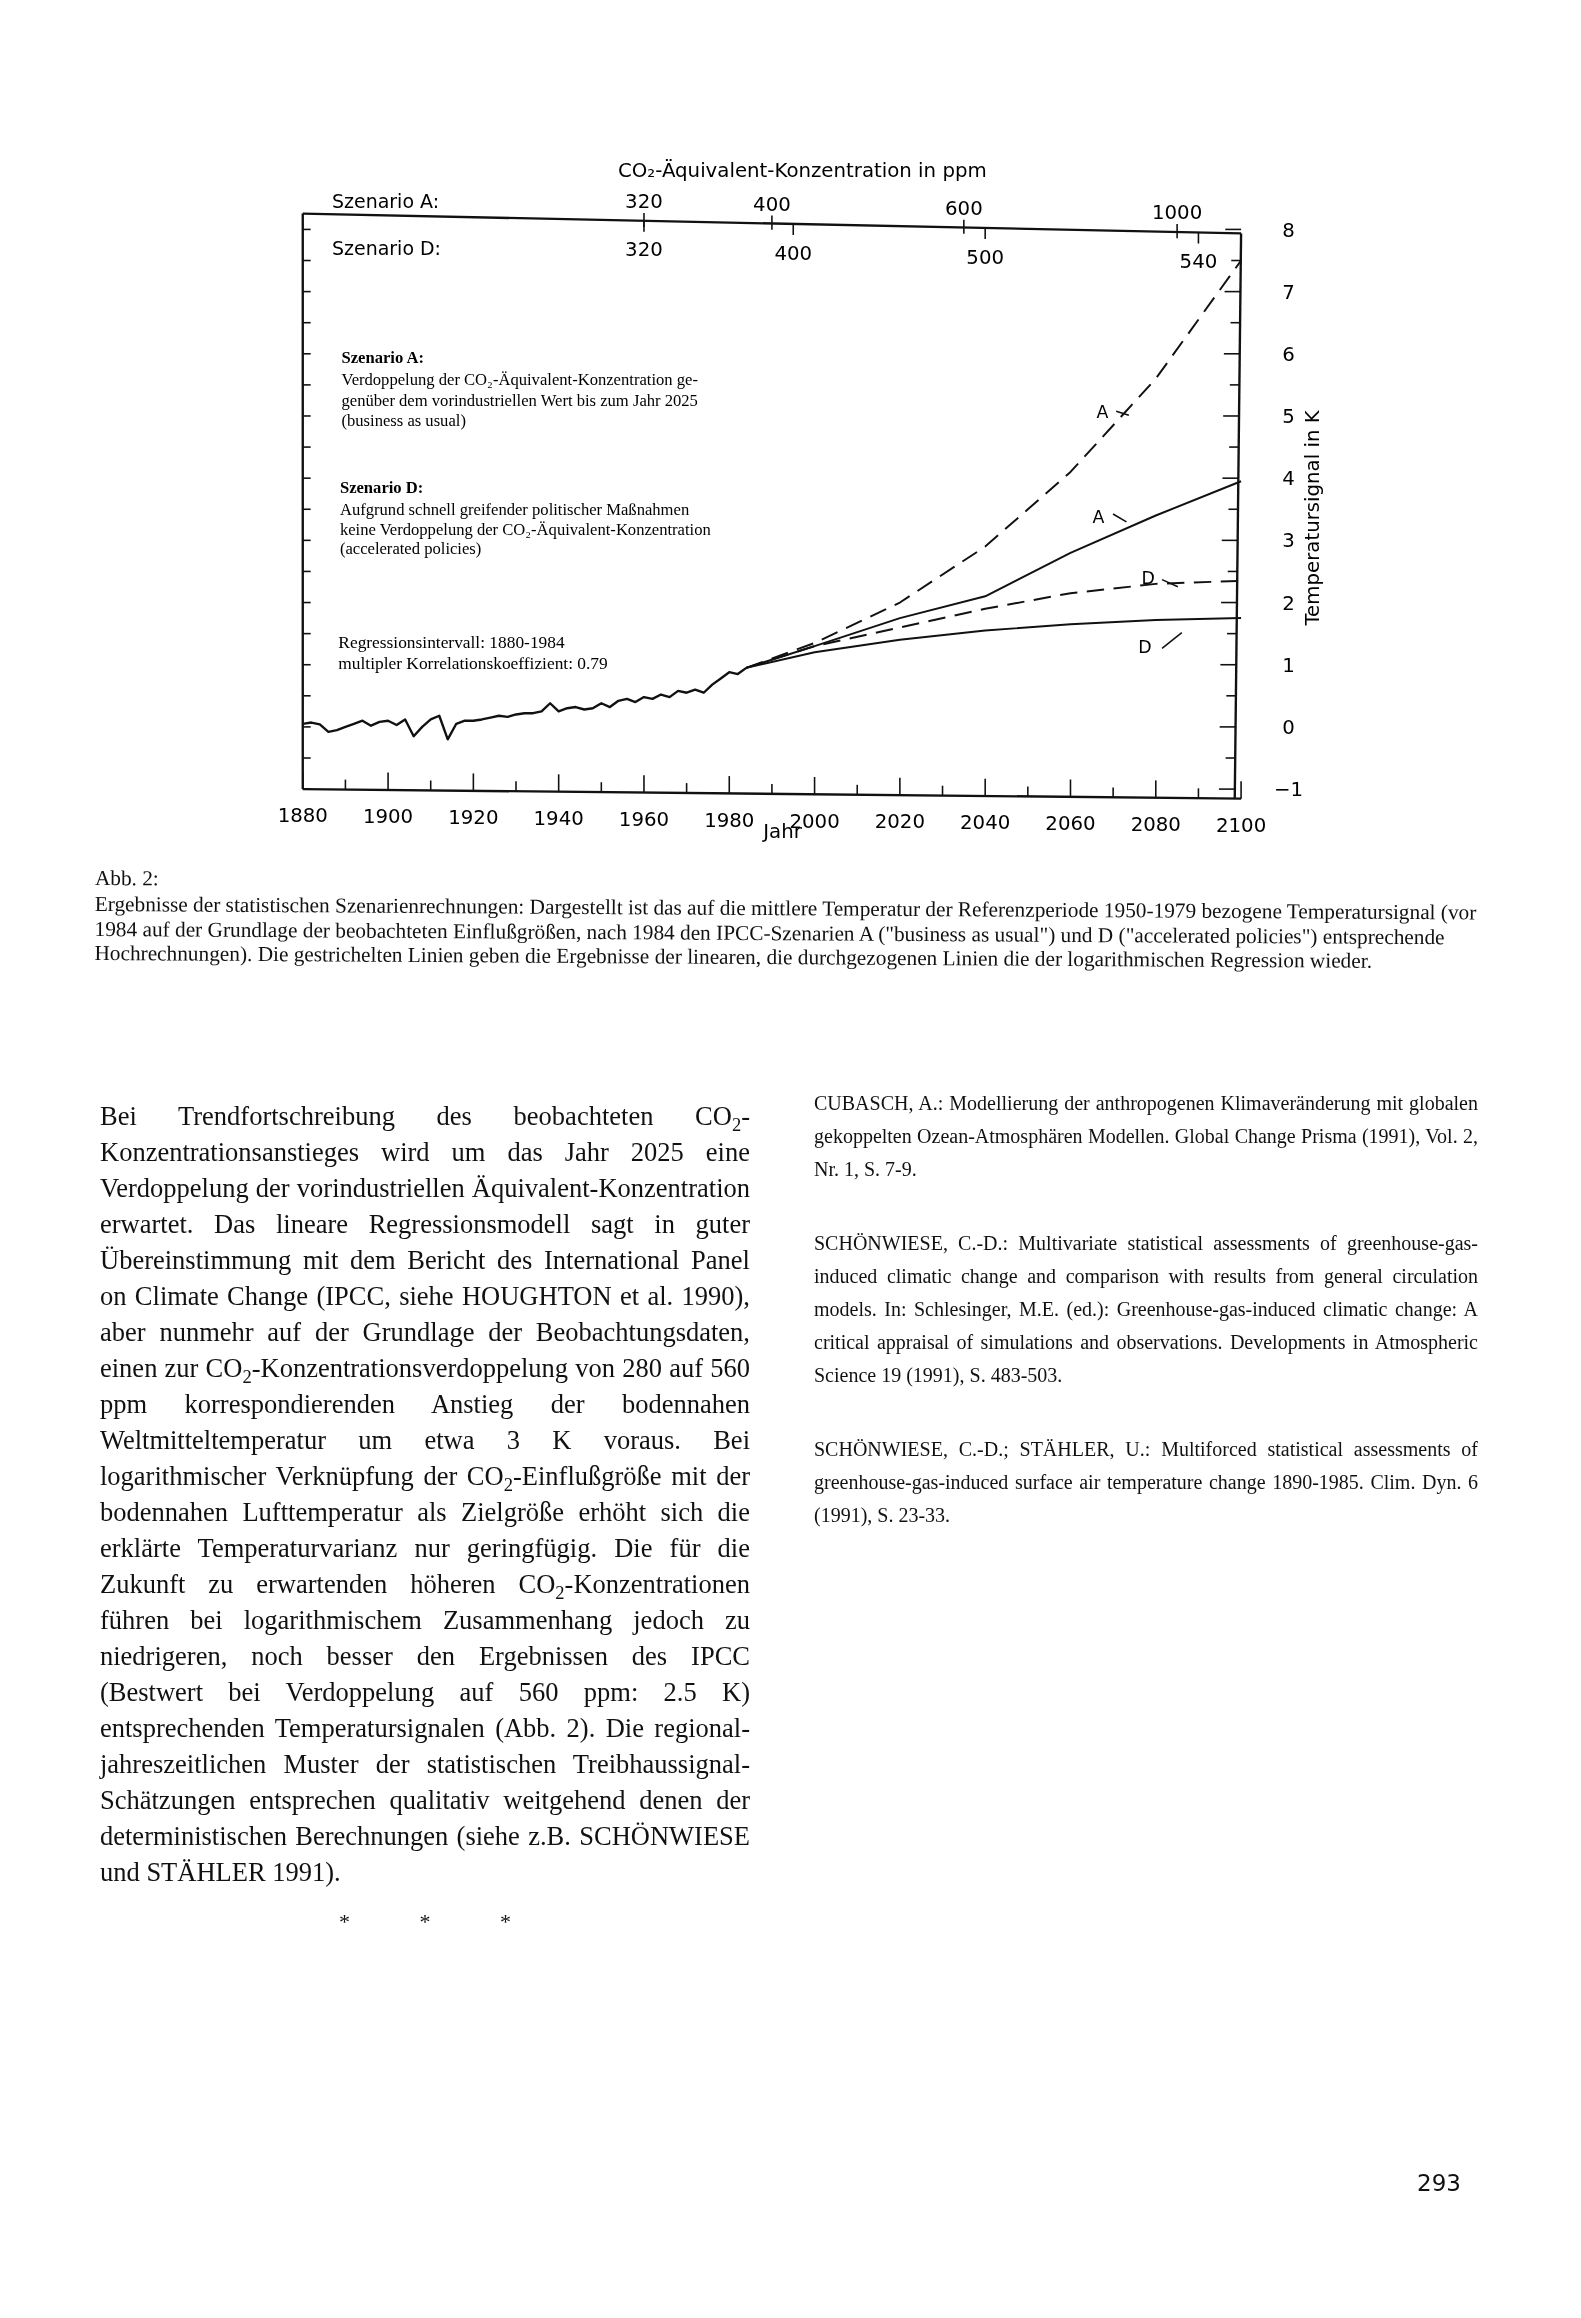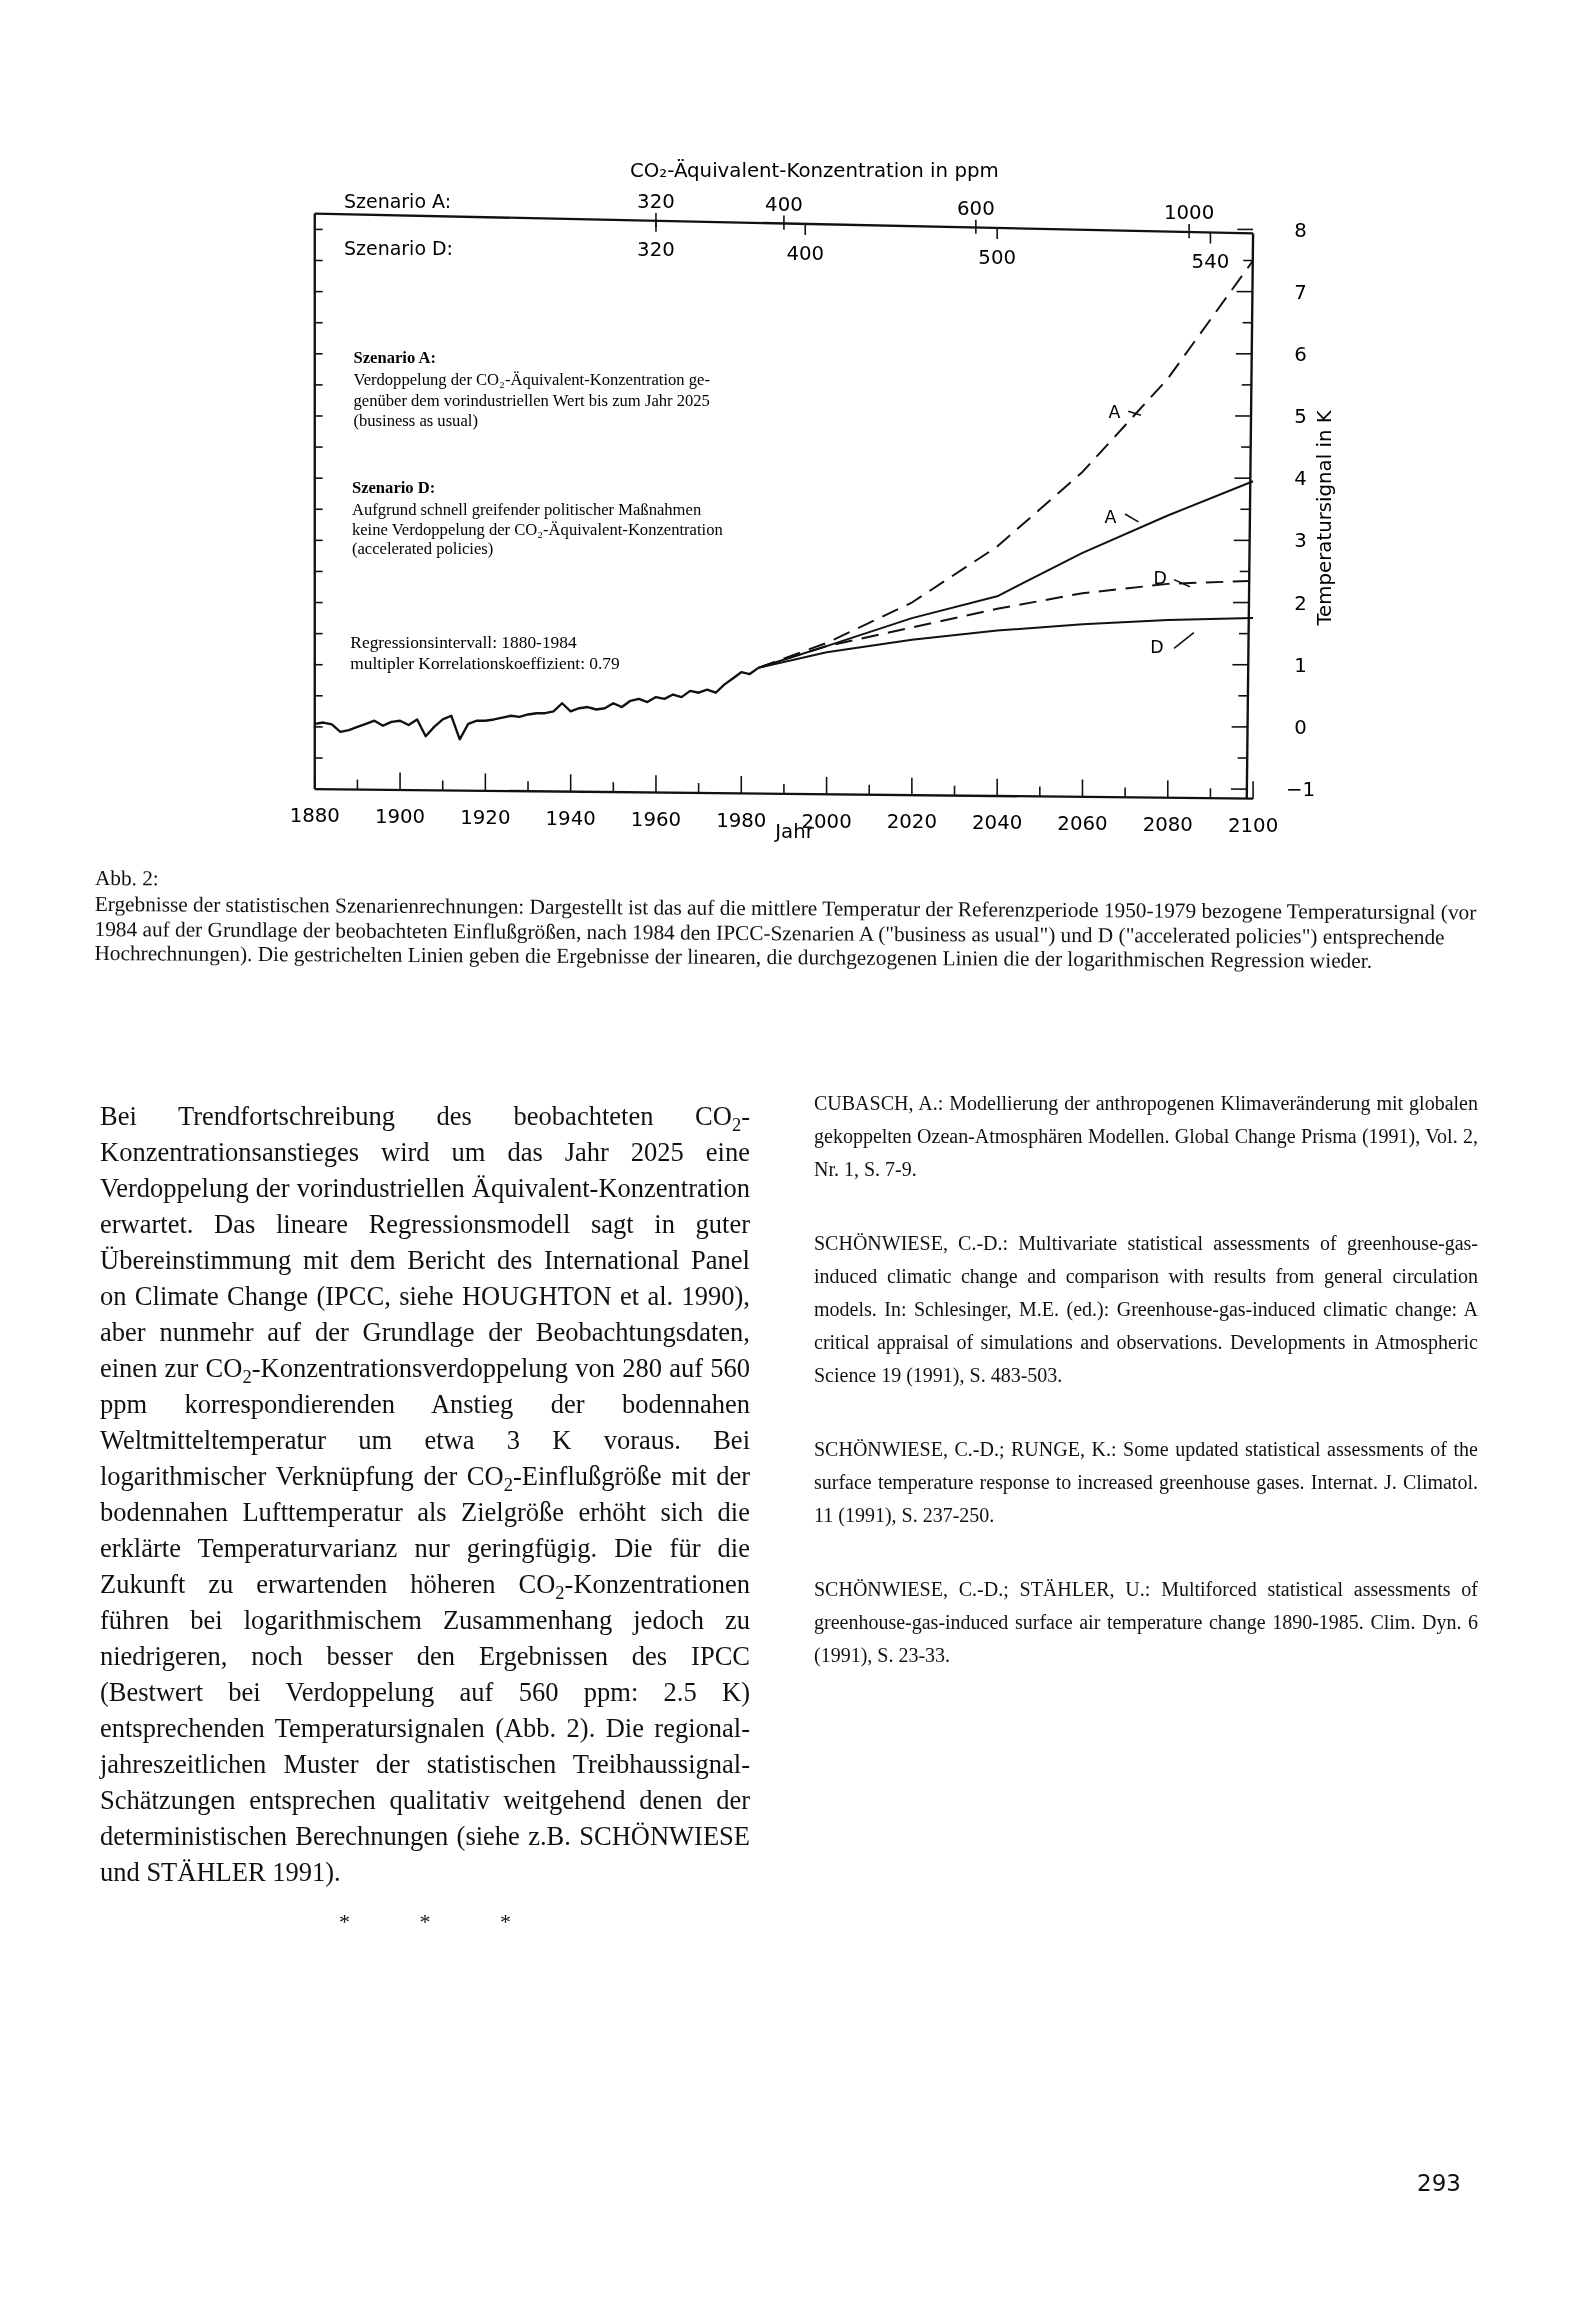--- a/index.html
+++ b/index.html
@@ -1,19 +1,19 @@
 <!DOCTYPE html>
 <html style="font-size:12.6px"><head>
 <meta charset="utf-8">
 <style>
   html, body { margin: 0; padding: 0; background: #ffffff; }
   body { width: 1581px; height: 2319px; position: relative; overflow: hidden; color: #111; }
   .serif { font-family: "Liberation Serif", "DejaVu Serif", serif; }
   .sans { font-family: "DejaVu Sans", "Liberation Sans", sans-serif; }
-  #figure { position: absolute; left: 12px; top: 0; width: 1319px; height: 862px; }
+  #figure { position: absolute; left: 0; top: 0; width: 1319px; height: 862px; }
   #figure svg { position: absolute; left: 0; top: 0; }
   .caption { position: absolute; left: 95px; top: 866px; width: 1391px; font-size: 21.3px; line-height: 24.5px; transform: rotate(0.35deg); transform-origin: left top; }
   .caption .label { display: block; margin-bottom: 1.6px; }
   .col { position: absolute; font-size: 26.5px; line-height: 36px; text-align: justify; }
   .col-left { left: 89px; top: 1087px; width: 672px; }
   .col-right { left: 814px; top: 1087px; width: 664px; }
   .col p { margin: 11px; }
   .stars { text-align: center; margin: 14.2px 0 11px 0; letter-spacing: 32px; font-size: 22px; padding-left: 32px; }
   .ack { font-size: 22px; line-height: 24.5px; text-align: justify; }
   .lit-heading { margin: 0 0 49px 0; font-size: 26.5px; }
@@ -191,18 +191,17 @@
 </div>
 
 <div class="col col-left serif">
   <p><span>Bei Trendfortschreibung des beobachteten CO</span><sub>2</sub><span>-Konzentrationsanstieges wird um das Jahr 2025 eine Verdoppelung der vorindustriellen Äquivalent-Konzentration erwartet. Das lineare Regressionsmodell sagt in guter Übereinstimmung mit dem Bericht des International Panel on Climate Change (IPCC, siehe HOUGHTON et al. 1990), aber nunmehr auf der Grundlage der Beobachtungsdaten, einen zur CO</span><sub>2</sub><span>-Konzentrationsverdoppelung von 280 auf 560 ppm korrespondierenden Anstieg der bodennahen Weltmitteltemperatur um etwa 3 K voraus. Bei logarithmischer Verknüpfung der CO</span><sub>2</sub><span>-Einflußgröße mit der bodennahen Lufttemperatur als Zielgröße erhöht sich die erklärte Temperaturvarianz nur geringfügig. Die für die Zukunft zu erwartenden höheren CO</span><sub>2</sub><span>-Konzentrationen führen bei logarithmischem Zusammenhang jedoch zu niedrigeren, noch besser den Ergebnissen des IPCC (Bestwert bei Verdoppelung auf 560 ppm: 2.5 K) entsprechenden Temperatursignalen (Abb. 2). Die regional-jahreszeitlichen Muster der statistischen Treibhaussignal-Schätzungen entsprechen qualitativ weitgehend denen der deterministischen Berechnungen (siehe z.B. SCHÖNWIESE und STÄHLER 1991).</span></p>
   <div class="stars">* * *</div>
 </div>
 
 <div class="col col-right serif">
   <p class="ref">CUBASCH, A.: Modellierung der anthropogenen Klimaveränderung mit globalen gekoppelten Ozean-Atmosphären Modellen. Global Change Prisma (1991), Vol. 2, Nr. 1, S. 7-9.</p>
   <p class="ref">SCHÖNWIESE, C.-D.: Multivariate statistical assessments of greenhouse-gas-induced climatic change and comparison with results from general circulation models. In: Schlesinger, M.E. (ed.): Greenhouse-gas-induced climatic change: A critical appraisal of simulations and observations. Developments in Atmospheric Science 19 (1991), S. 483-503.</p>
-  <p class="ref">SCHÖNWIESE, C.-D.; RUNGE, K.: Some updated statistical assessments of the surface temperature response to increased greenhouse gases. Internat. J. Climatol. 11 (1991), S. 237-250.</p>
   <p class="ref">SCHÖNWIESE, C.-D.; STÄHLER, U.: Multiforced statistical assessments of greenhouse-gas-induced surface air temperature change 1890-1985. Clim. Dyn. 6 (1991), S. 23-33.</p>
 </div>
 
 <div class="page-number sans">293</div>
 
 
 </body></html>

